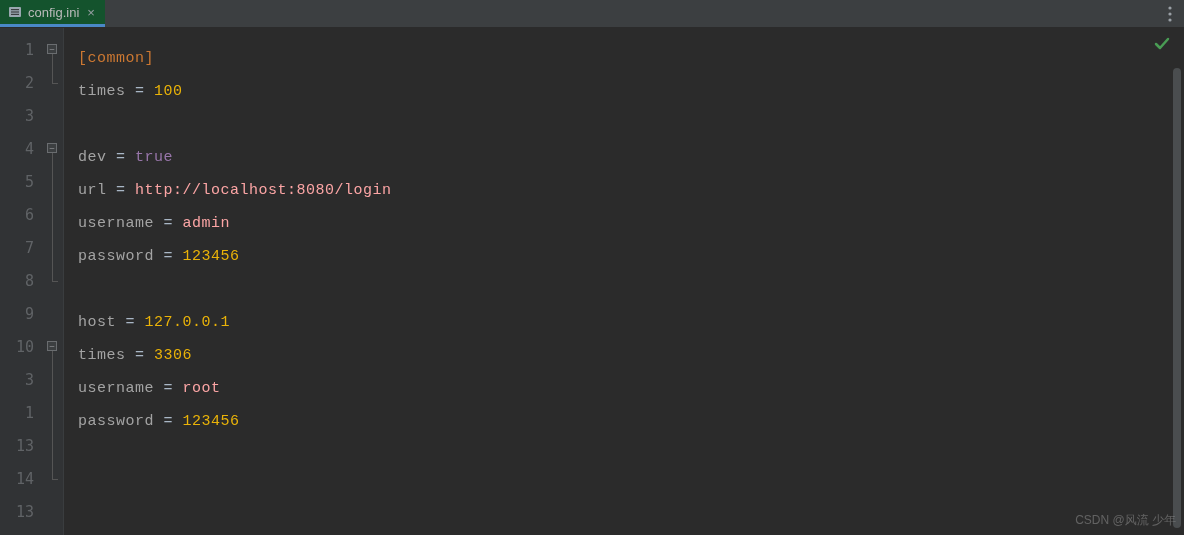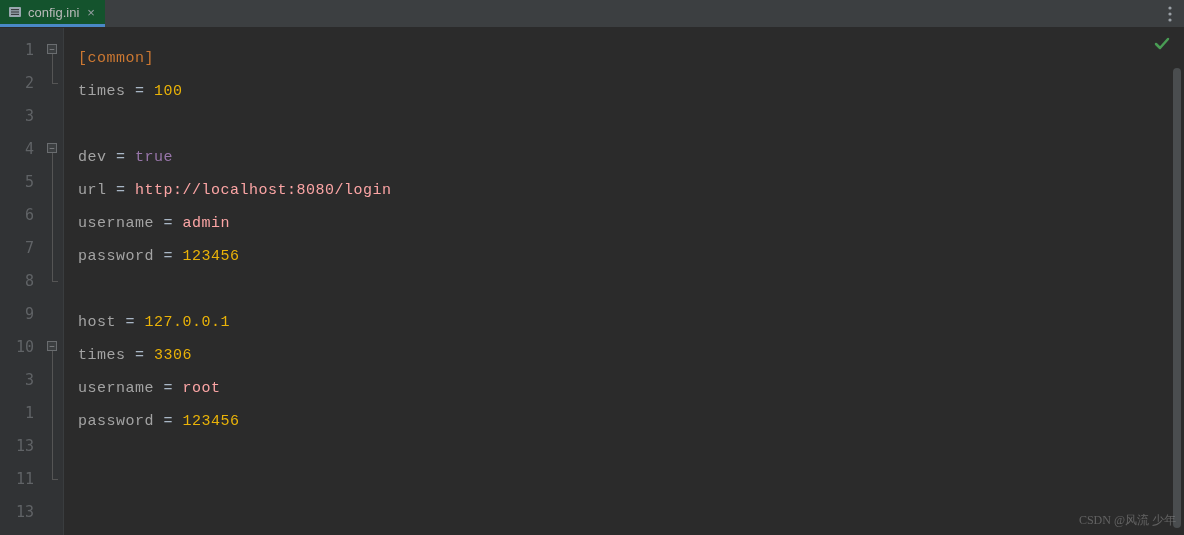--- a/index.html
+++ b/index.html
@@ -132,21 +132,21 @@
     top: 40px;
     width: 8px;
     height: 460px;
     background: #4a4d4f;
     border-radius: 4px;
   }
   .watermark {
     position: absolute;
     right: 8px;
     bottom: 6px;
-    font-family: Liberation Serif, serif;
+    font-family: Liberation Sans, sans-serif;
     font-size: 12px;
     color: rgba(200,200,200,0.35);
   }
 </style>
 </head>
 <body>
 
 <div class="topbar">
   <div class="tab">
     <span class="file-icon">
@@ -178,21 +178,21 @@
       <div class="ln">4</div>
       <div class="ln">5</div>
       <div class="ln">6</div>
       <div class="ln">7</div>
       <div class="ln">8</div>
       <div class="ln">9</div>
       <div class="ln">10</div>
       <div class="ln">3</div>
       <div class="ln">1</div>
       <div class="ln">13</div>
-      <div class="ln">11</div>
+      <div class="ln">14</div>
       <div class="ln">13</div>
     </div>
   <div class="fold-col" id="foldcol">
       <div class="cell">
         <div class="toggle">−</div>
         <div class="guide" style="top: 20px;"></div>
       </div>
       <div class="cell">
         <div class="guide" style="bottom: 16px;"></div>
         <div style="position: absolute; left: 6px; bottom: 16px; width: 6px; height: 1px; background: rgb(85, 85, 85);"></div>

